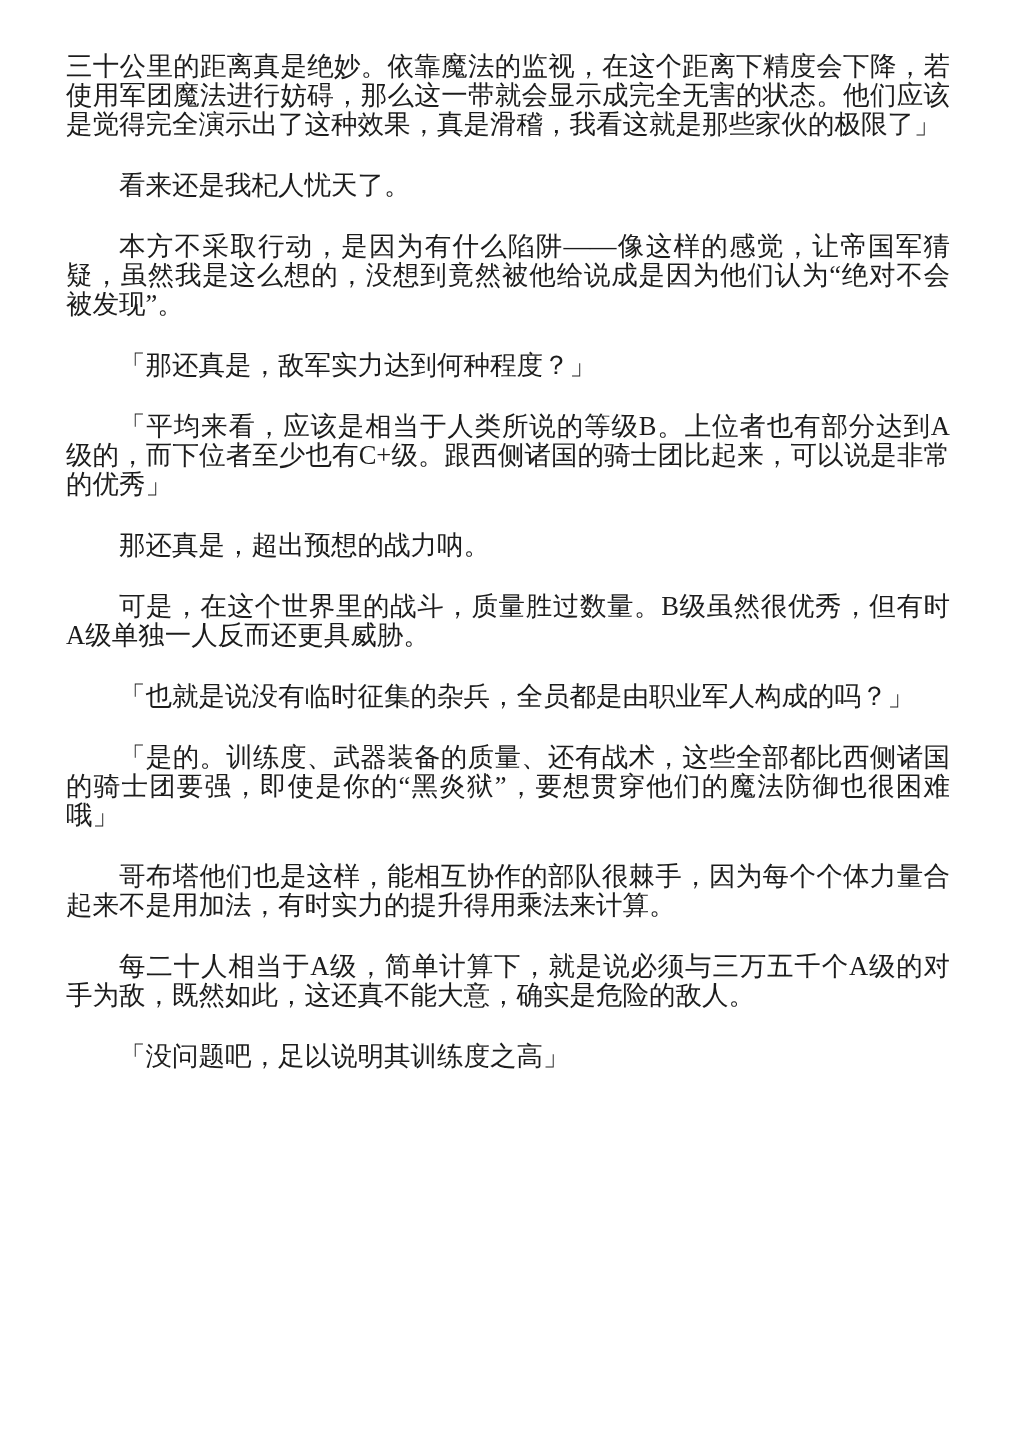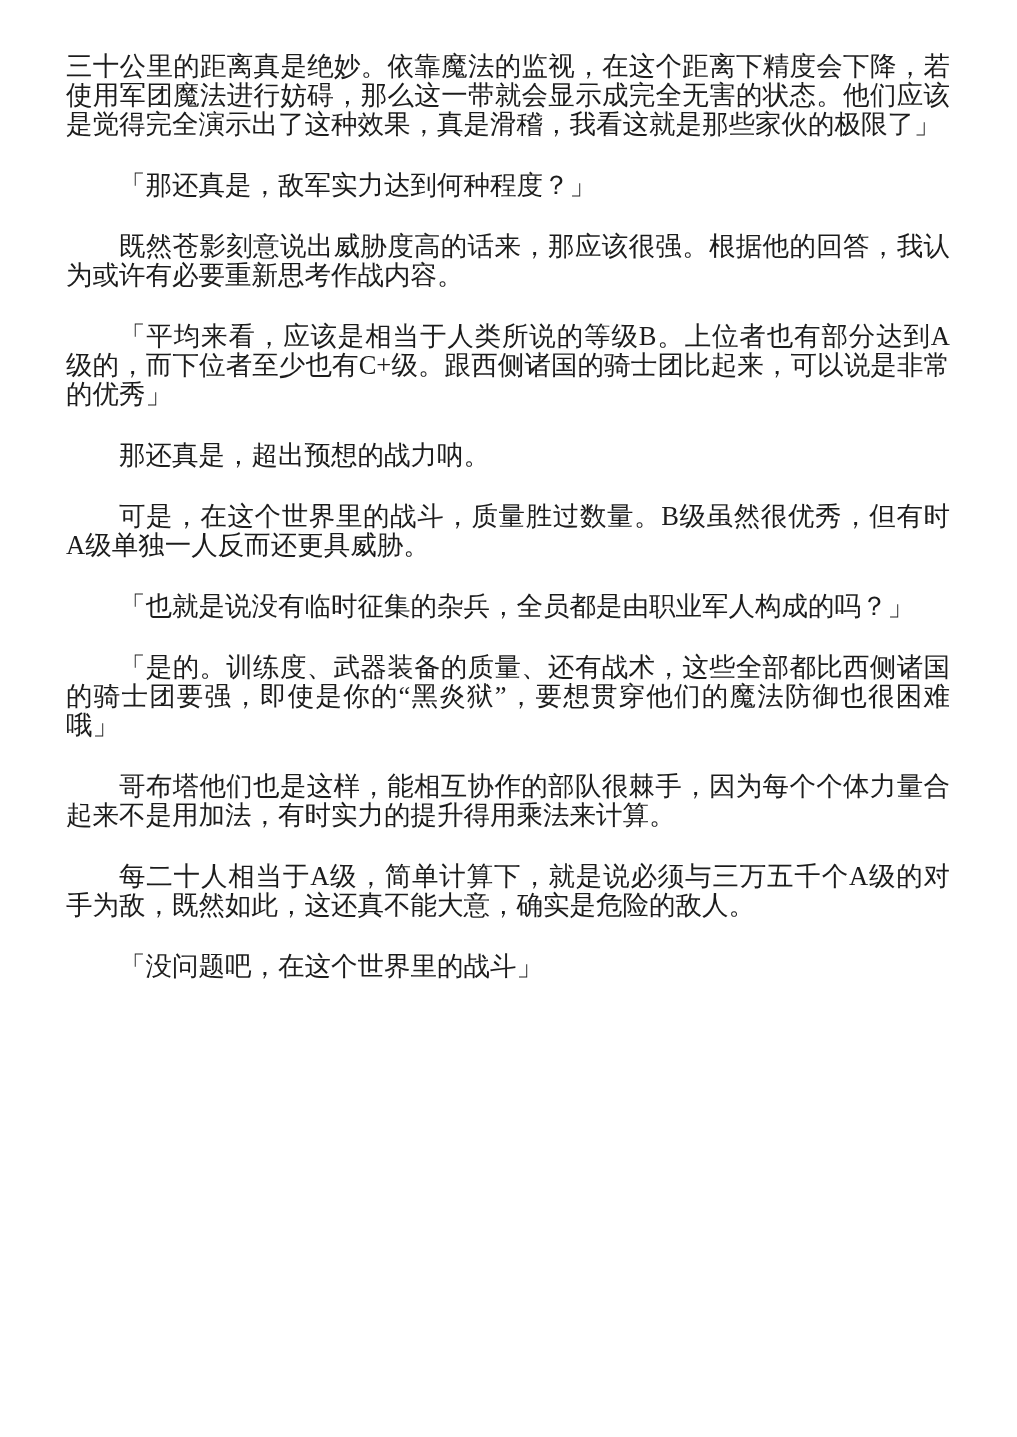--- a/index.html
+++ b/index.html
@@ -43,24 +43,25 @@
   .novel-text p.para.no-indent {
     text-indent: 0;
   }
 </style>
 </head>
 <body>
 
 <div class="page">
   <div class="novel-text">
       <p class="para no-indent">三十公里的距离真是绝妙。依靠魔法的监视，在这个距离下精度会下降，若使用军团魔法进行妨碍，那么这一带就会显示成完全无害的状态。他们应该是觉得完全演示出了这种效果，真是滑稽，我看这就是那些家伙的极限了」</p>
+      <p class="para">看来还是我杞人忧天了。</p>
+      <p class="para">本方不采取行动，是因为有什么陷阱——像这样的感觉，让帝国军猜疑，虽然我是这么想的，没想到竟然被他给说成是因为他们认为“绝对不会被发现”。</p>
       <p class="para">「那还真是，敌军实力达到何种程度？」</p>
-      <p class="para">既然苍影刻意说出威胁度高的话来，那应该很强。根据他的回答，我认为或许有必要重新思考作战内容。</p>
       <p class="para">「平均来看，应该是相当于人类所说的等级B。上位者也有部分达到A级的，而下位者至少也有C+级。跟西侧诸国的骑士团比起来，可以说是非常的优秀」</p>
       <p class="para">那还真是，超出预想的战力呐。</p>
       <p class="para">可是，在这个世界里的战斗，质量胜过数量。B级虽然很优秀，但有时A级单独一人反而还更具威胁。</p>
       <p class="para">「也就是说没有临时征集的杂兵，全员都是由职业军人构成的吗？」</p>
       <p class="para">「是的。训练度、武器装备的质量、还有战术，这些全部都比西侧诸国的骑士团要强，即使是你的“黑炎狱”，要想贯穿他们的魔法防御也很困难哦」</p>
       <p class="para">哥布塔他们也是这样，能相互协作的部队很棘手，因为每个个体力量合起来不是用加法，有时实力的提升得用乘法来计算。</p>
       <p class="para">每二十人相当于A级，简单计算下，就是说必须与三万五千个A级的对手为敌，既然如此，这还真不能大意，确实是危险的敌人。</p>
-      <p class="para">「没问题吧，在这个世界里的战斗」</p>
+      <p class="para">「没问题吧，足以说明其训练度之高」</p>
     </div>
 </div>
 
 </body></html>

